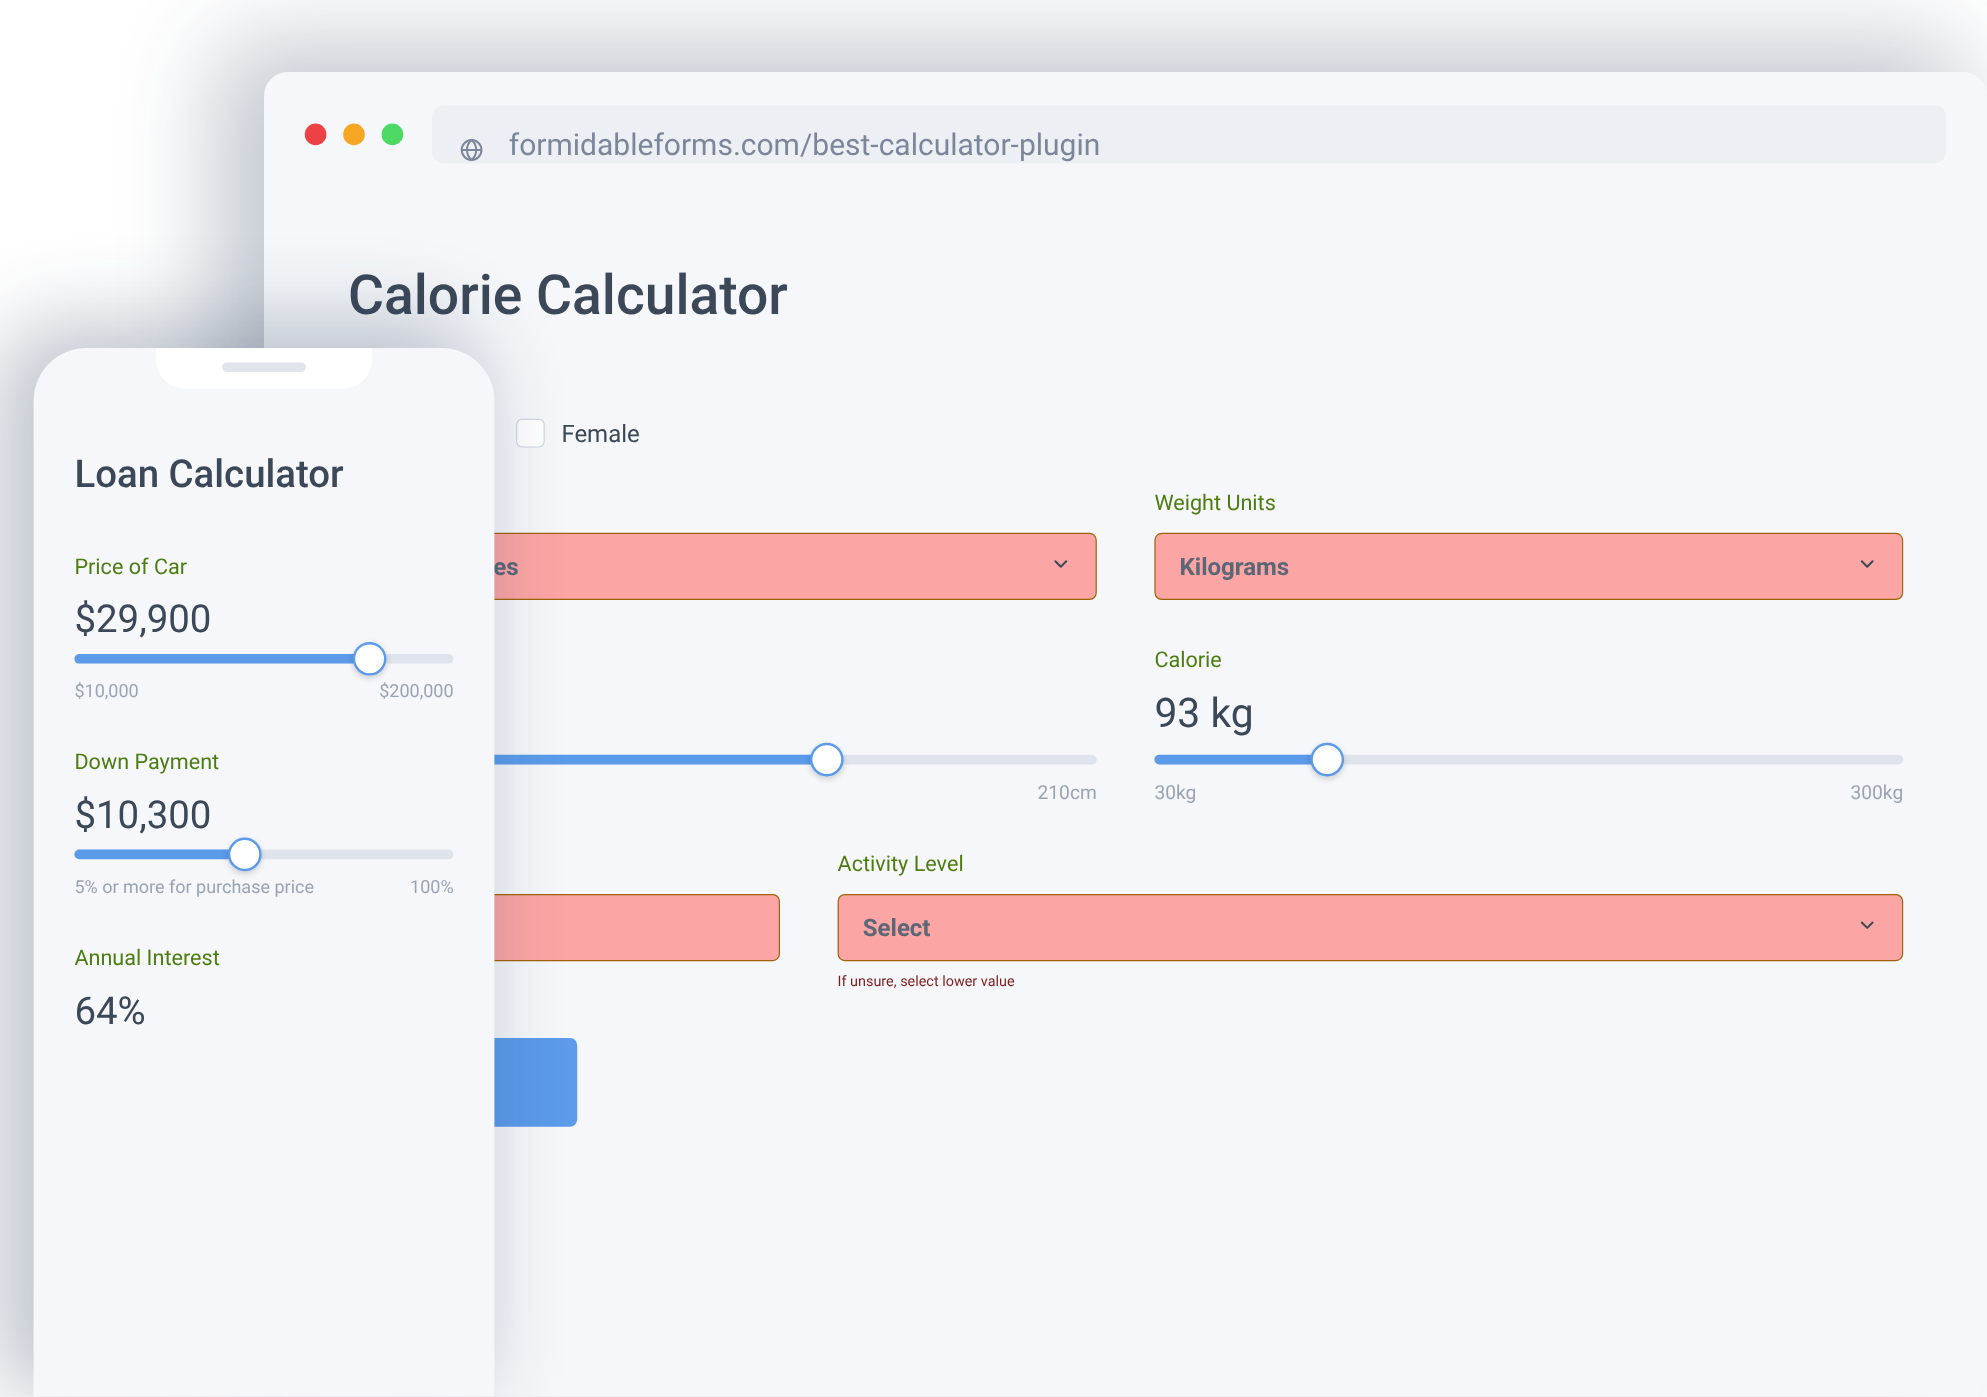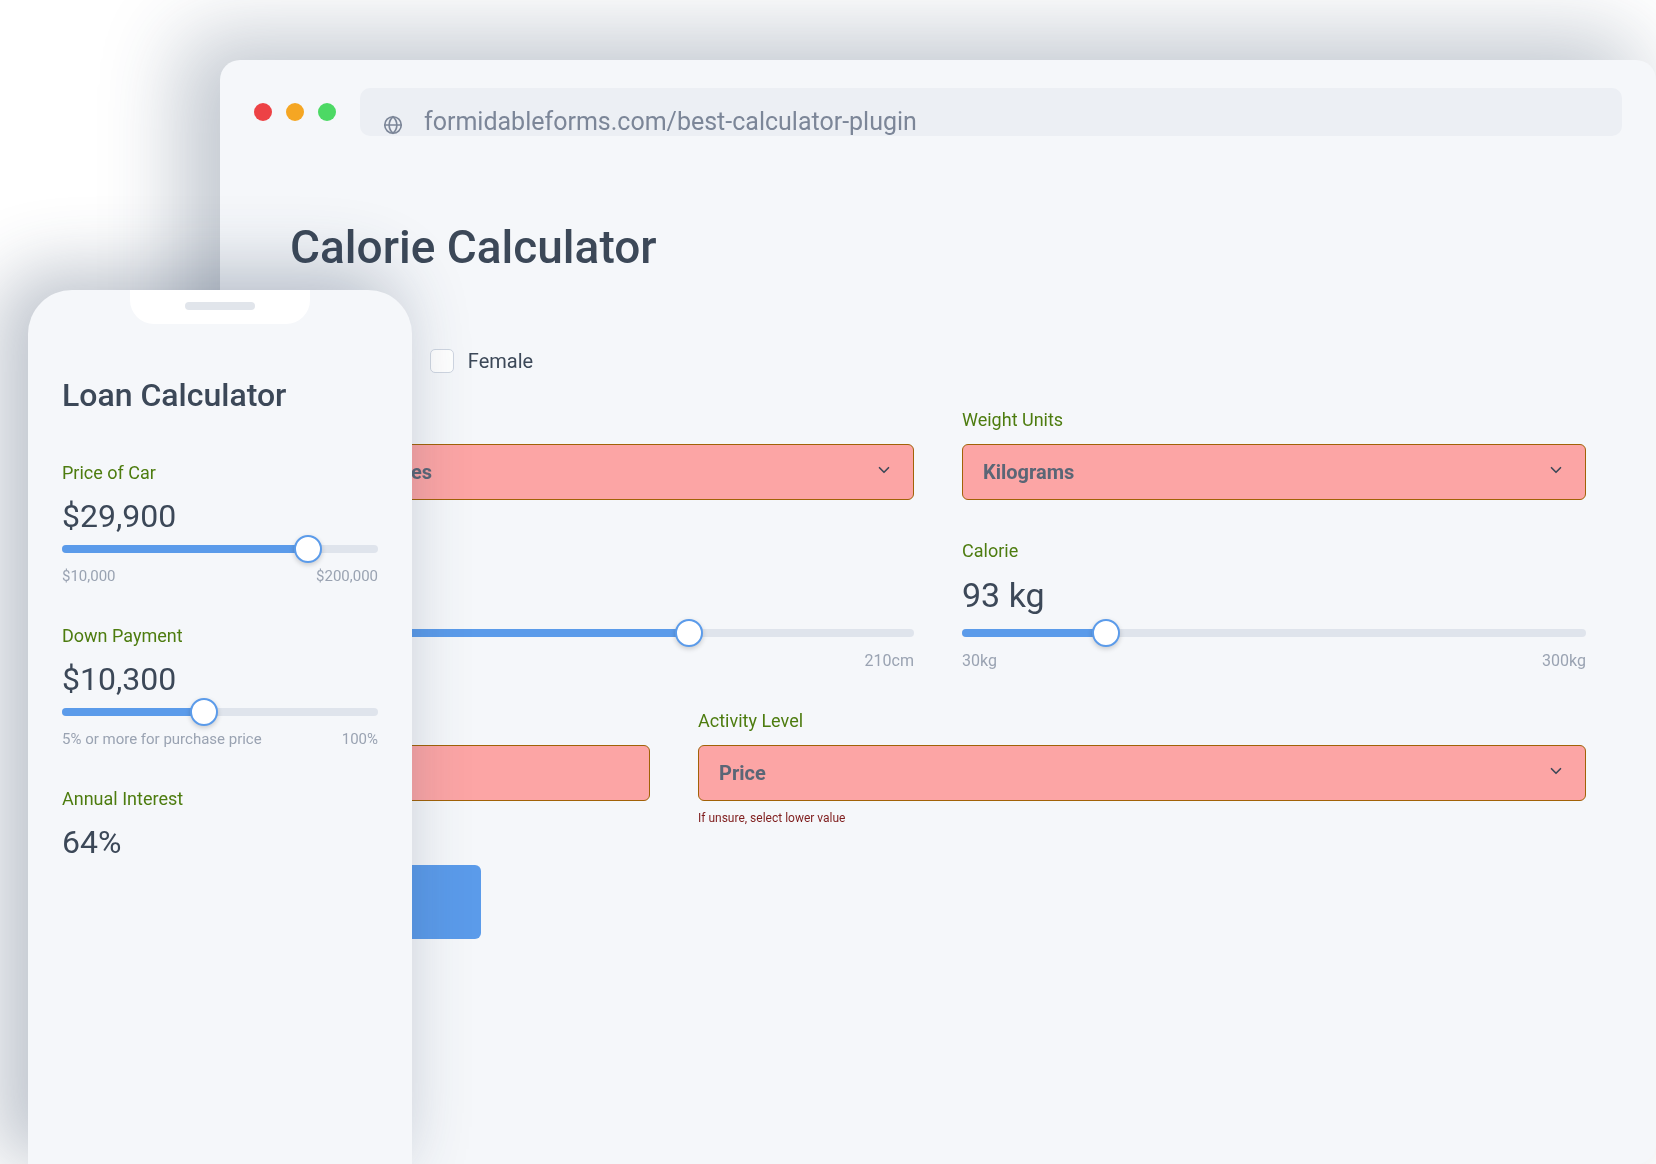--- a/index.html
+++ b/index.html
@@ -331,21 +331,21 @@
     <div class="form-row">
       <div class="form-col small">
         <span class="form-label">Age</span>
         <div class="text-input">
           <span>23</span>
         </div>
       </div>
       <div class="form-col">
         <span class="form-label">Activity Level</span>
         <div class="select">
-          <span>Price</span>
+          <span>Select</span>
           <span class="chev">
             <svg viewBox="0 0 24 24" fill="none" stroke="#3c4858" stroke-width="2.2" stroke-linecap="round" stroke-linejoin="round">
                 <path d="m6 9 6 6 6-6"></path>
               </svg>
           </span>
         </div>
         <div class="form-hint">If unsure, select lower value</div>
       </div>
     </div>
 

